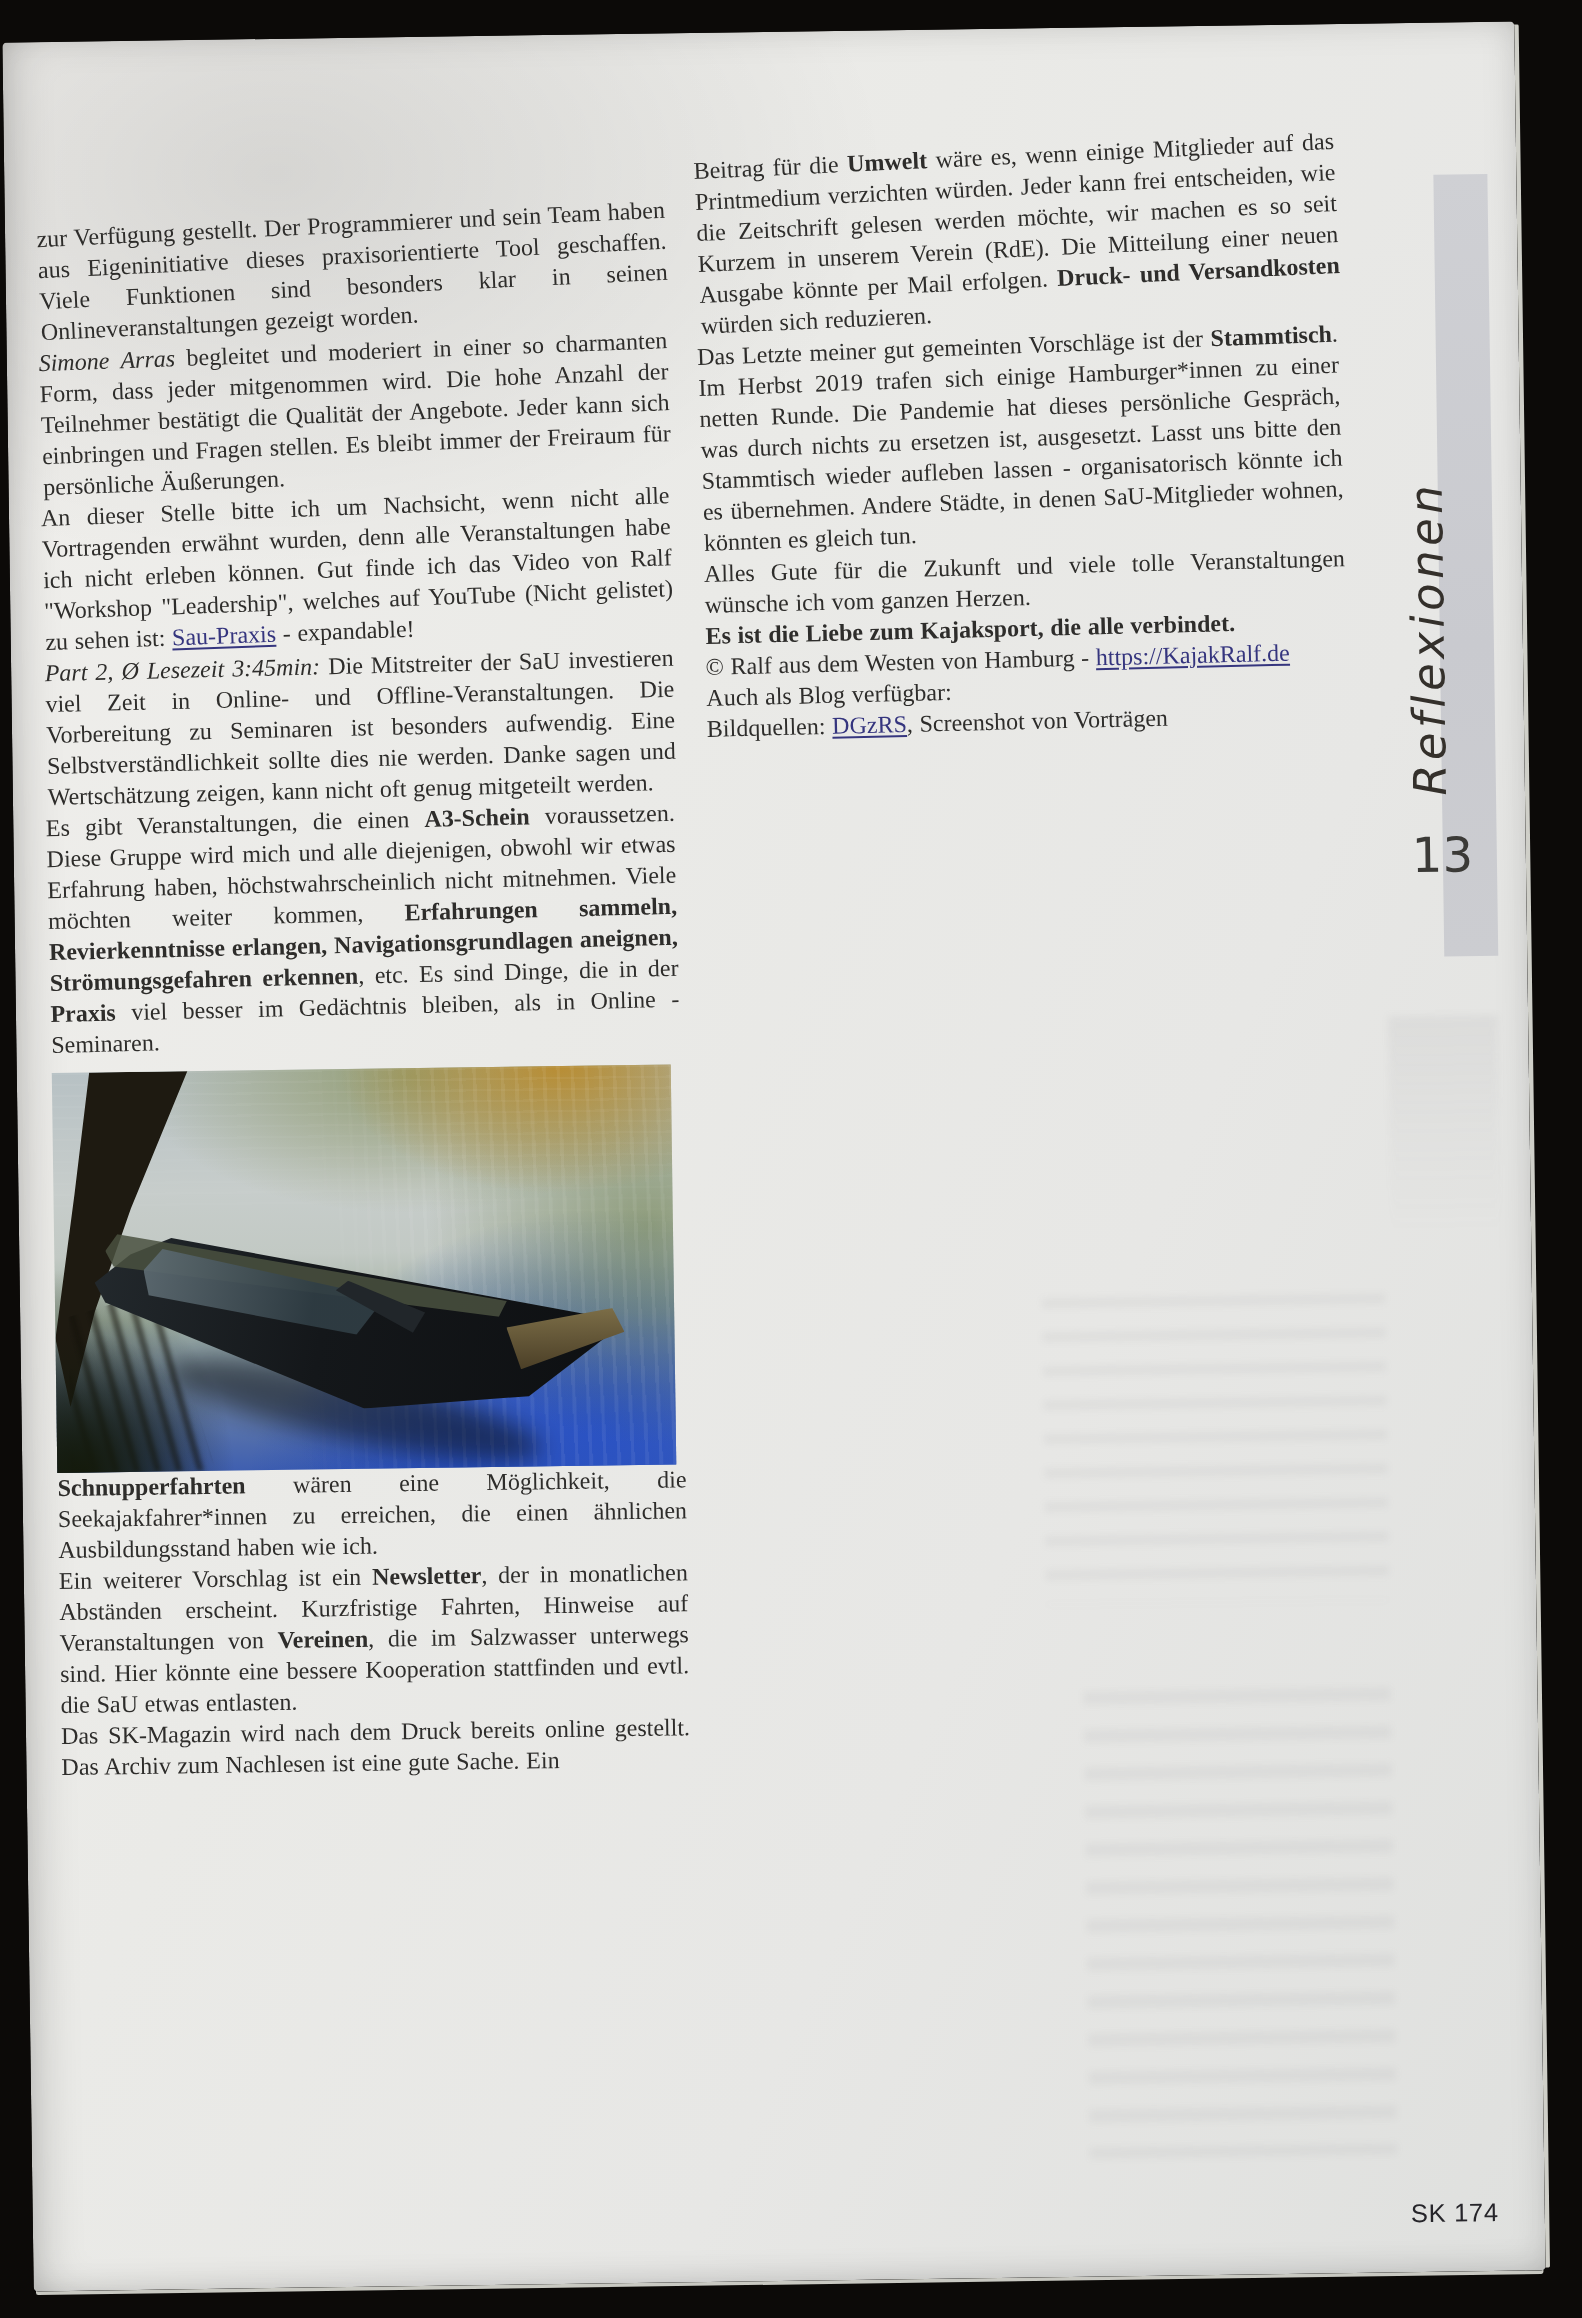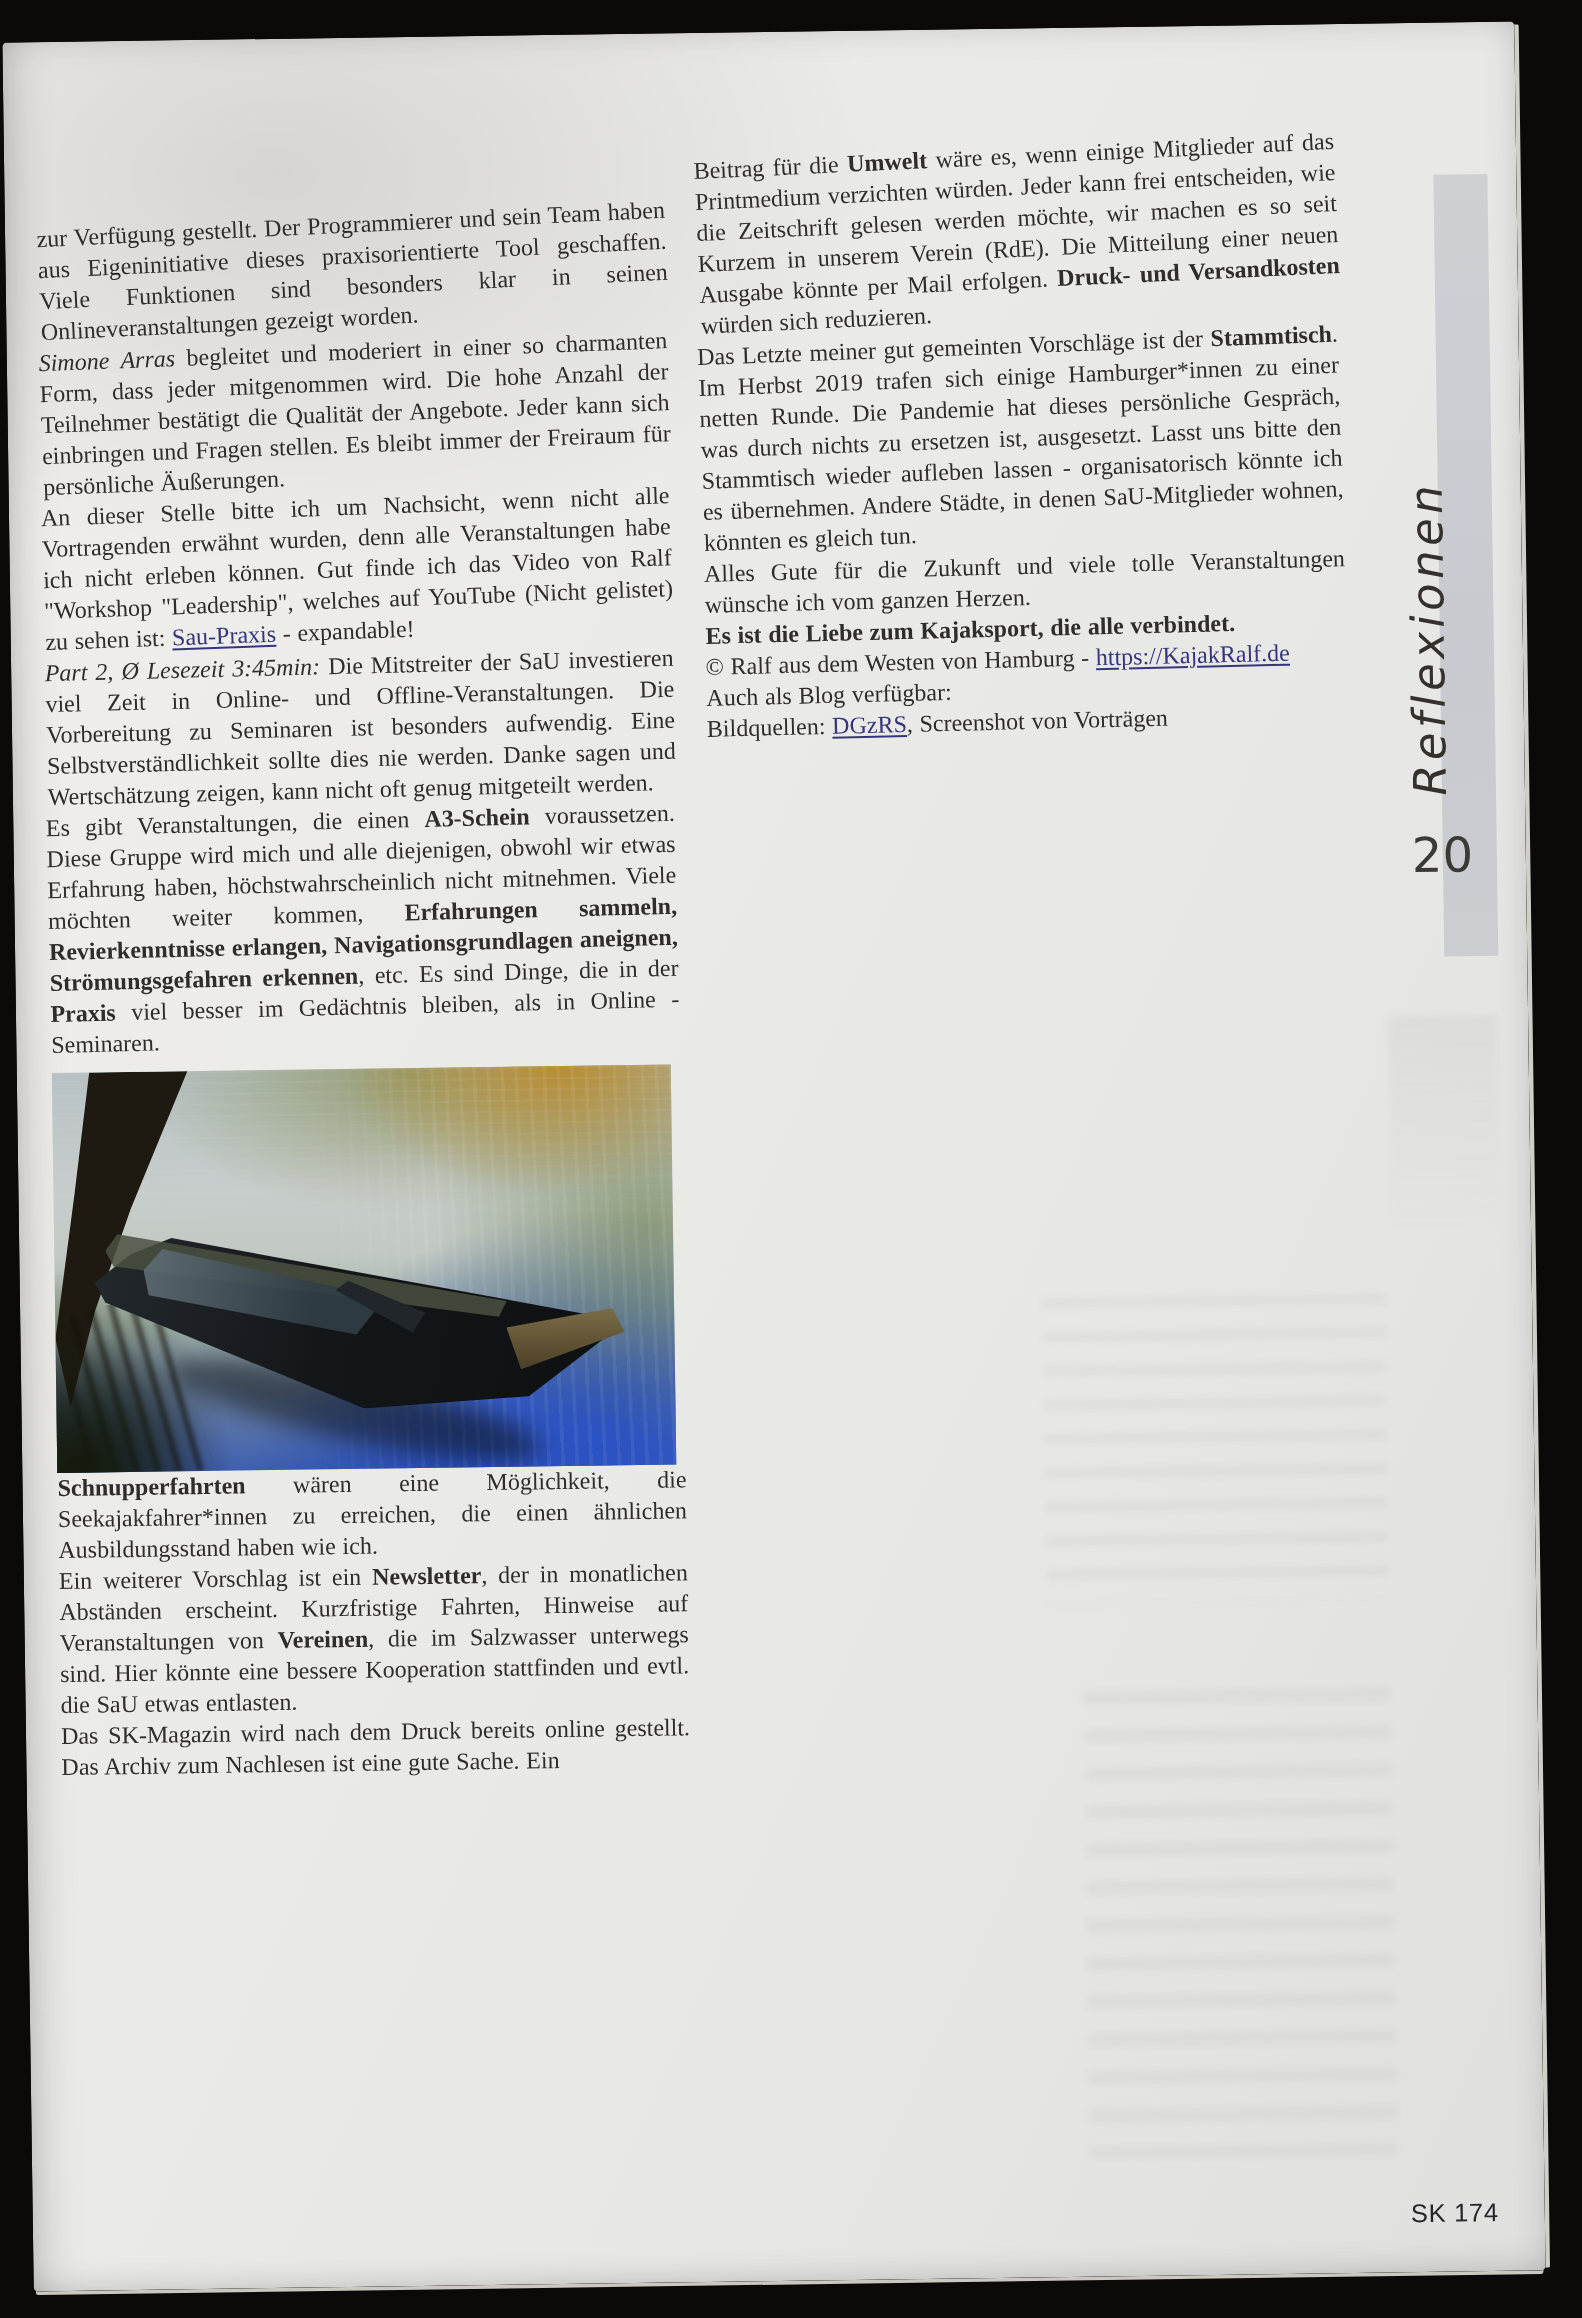--- a/index.html
+++ b/index.html
@@ -142,21 +142,21 @@
 <body>
 
 <div class="page">
 
   <div class="ghost ghost-a"></div>
   <div class="ghost ghost-b"></div>
   <div class="ghost ghost-c"></div>
 
   <div class="band"></div>
   <div class="section-label">Reflexionen</div>
-  <div class="page-number">20</div>
+  <div class="page-number">13</div>
   <div class="footer-issue">SK 174</div>
 
   <div class="col col-left">
     <p class="body-p w3"><span>zur Verfügung gestellt. Der Programmierer und sein Team haben aus Eigeninitiative dieses praxisorientierte Tool geschaffen. Viele Funktionen sind besonders klar in seinen Onlineveranstaltungen gezeigt worden.</span></p>
 
     <p class="body-p w2"><span class="i">Simone Arras</span><span> begleitet und moderiert in einer so charmanten Form, dass jeder mitgenommen wird. Die hohe Anzahl der Teilnehmer bestätigt die Qualität der Angebote. Jeder kann sich einbringen und Fragen stellen. Es bleibt immer der Freiraum für persönliche Äußerungen.</span></p>
 
     <p class="body-p w2 mt56"><span>An dieser Stelle bitte ich um Nachsicht, wenn nicht alle Vortragenden erwähnt wurden, denn alle Veranstaltungen habe ich nicht erleben können. Gut finde ich das Video von Ralf "Workshop "Leadership", welches auf YouTube (Nicht gelistet) zu sehen ist: </span><a class="link">Sau-Praxis</a><span> - expandable!</span></p>
 
     <p class="body-p w1 mt122"><span class="i">Part 2, Ø Lesezeit 3:45min:</span><span> Die Mitstreiter der SaU investieren viel Zeit in Online- und Offline-Veranstaltungen. Die Vorbereitung zu Seminaren ist besonders aufwendig. Eine Selbstverständlichkeit sollte dies nie werden. Danke sagen und Wertschätzung zeigen, kann nicht oft genug mitgeteilt werden.</span></p>

